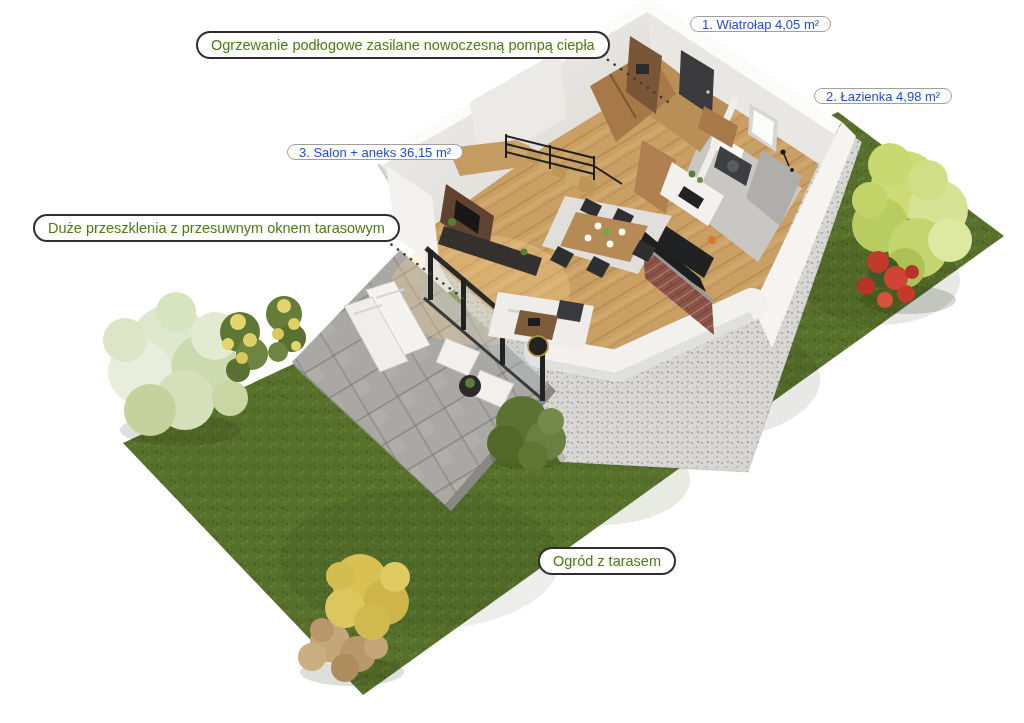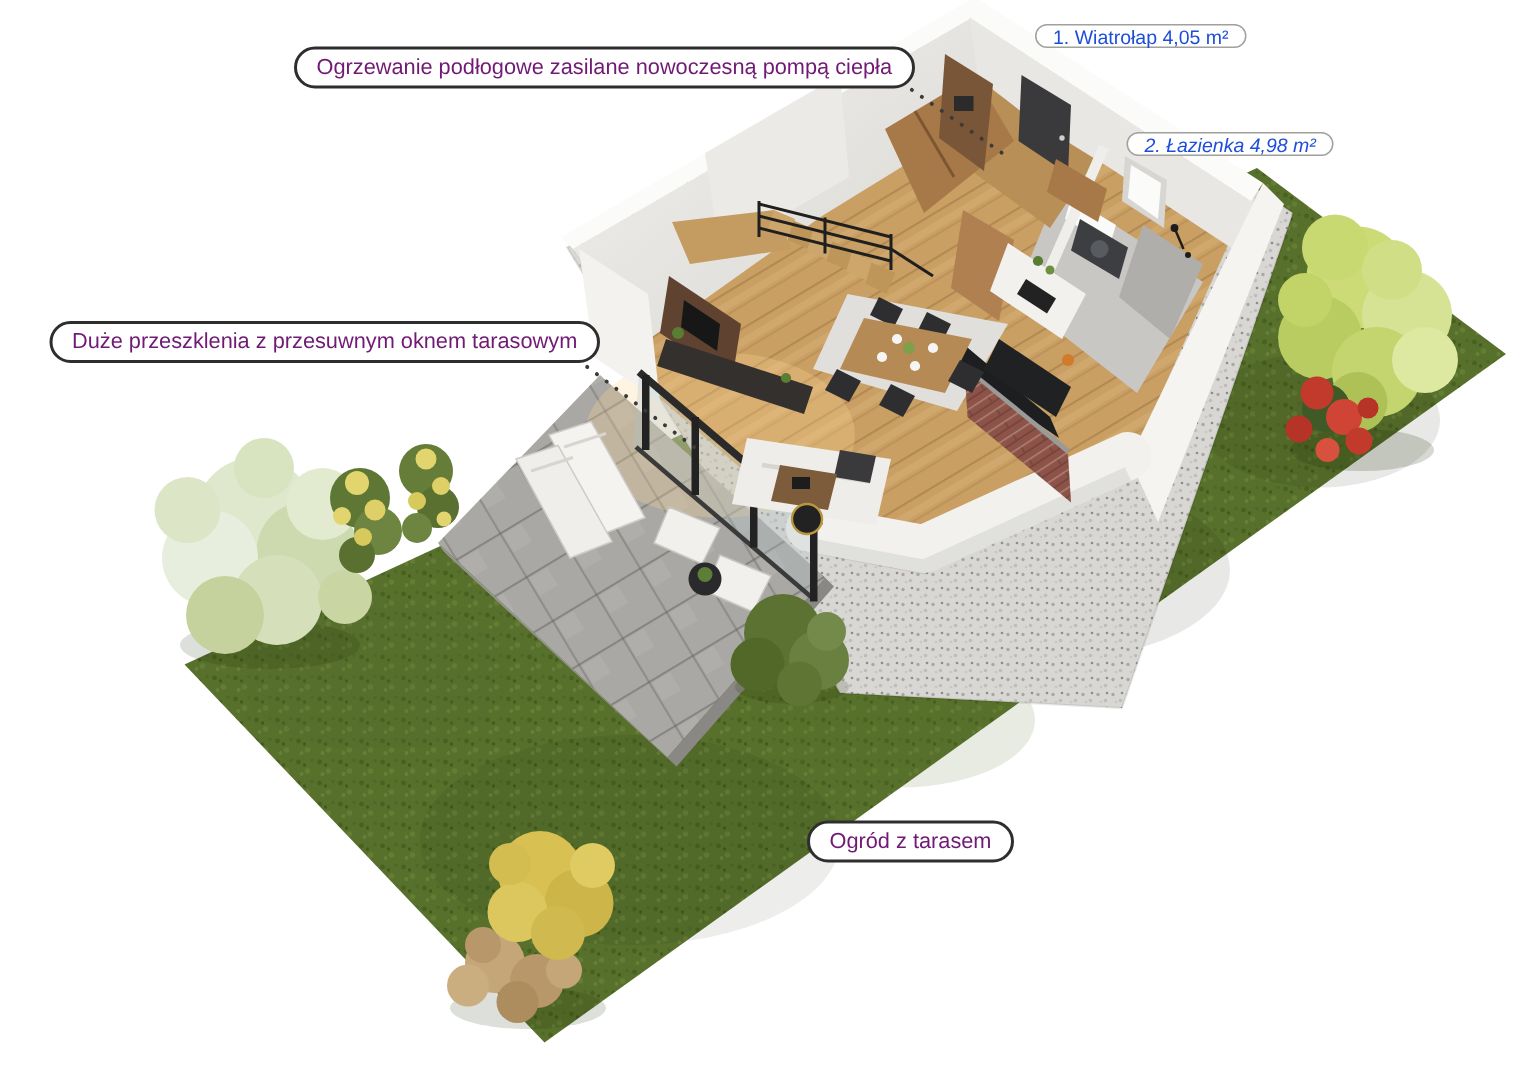--- a/index.html
+++ b/index.html
@@ -1,29 +1,29 @@
 <!DOCTYPE html>
 <html><head>
 <meta charset="utf-8">
 <style>
   html,body{margin:0;padding:0;background:#ffffff;}
   #stage{position:relative;width:1024px;height:723px;background:#ffffff;overflow:hidden;
          font-family:"Liberation Sans", sans-serif;}
   #render{position:absolute;left:0;top:0;}
   .pill{position:absolute;background:#ffffff;border-radius:16px;white-space:nowrap;
         display:flex;align-items:center;box-sizing:border-box;}
-  .pill.dark{border:2px solid #2e2e2e;color:#701a75;font-size:14.5px;height:28px;
+  .pill.dark{border:2px solid #2e2e2e;color:#4d7c0f;font-size:14.5px;height:28px;
              padding:0 13px;font-weight:400;}
   .pill.light{border:1.5px solid #a0a09e;color:#1d4ed8;font-size:13px;height:16px;
               padding:0 11px;}
   #lbl-heating{left:196px;top:31px;}
   #lbl-glazing{left:33px;top:214px;}
   #lbl-garden{left:538px;top:547px;}
   #lbl-room1{left:690px;top:16px;}
-  #lbl-room2{left:751px;top:88px;font-style:italic;}
+  #lbl-room2{left:814px;top:88px;}
   #lbl-room3{left:287px;top:144px;}
 </style>
 </head>
 <body>
 
 <div id="stage">
 
 <svg id="render" width="1024" height="723" viewBox="0 0 1024 723">
   <defs>
     <pattern id="grassTex" patternUnits="userSpaceOnUse" width="14" height="14">
@@ -306,18 +306,19 @@
     <path d="M372,230 L464,299" stroke-dasharray="0.1 8"></path>
   </g>
 </svg>
 
 <div id="lbl-heating" class="pill dark">Ogrzewanie podłogowe zasilane nowoczesną pompą ciepła</div>
 
 <div id="lbl-room1" class="pill light">1. Wiatrołap 4,05 m²</div>
 
 <div id="lbl-room2" class="pill light">2. Łazienka 4,98 m²</div>
 
+<div id="lbl-room3" class="pill light">3. Salon + aneks 36,15 m²</div>
 
 <div id="lbl-garden" class="pill dark">Ogród z tarasem</div>
 
 <div id="lbl-glazing" class="pill dark">Duże przeszklenia z przesuwnym oknem tarasowym</div>
 
 </div>
 
 </body></html>

